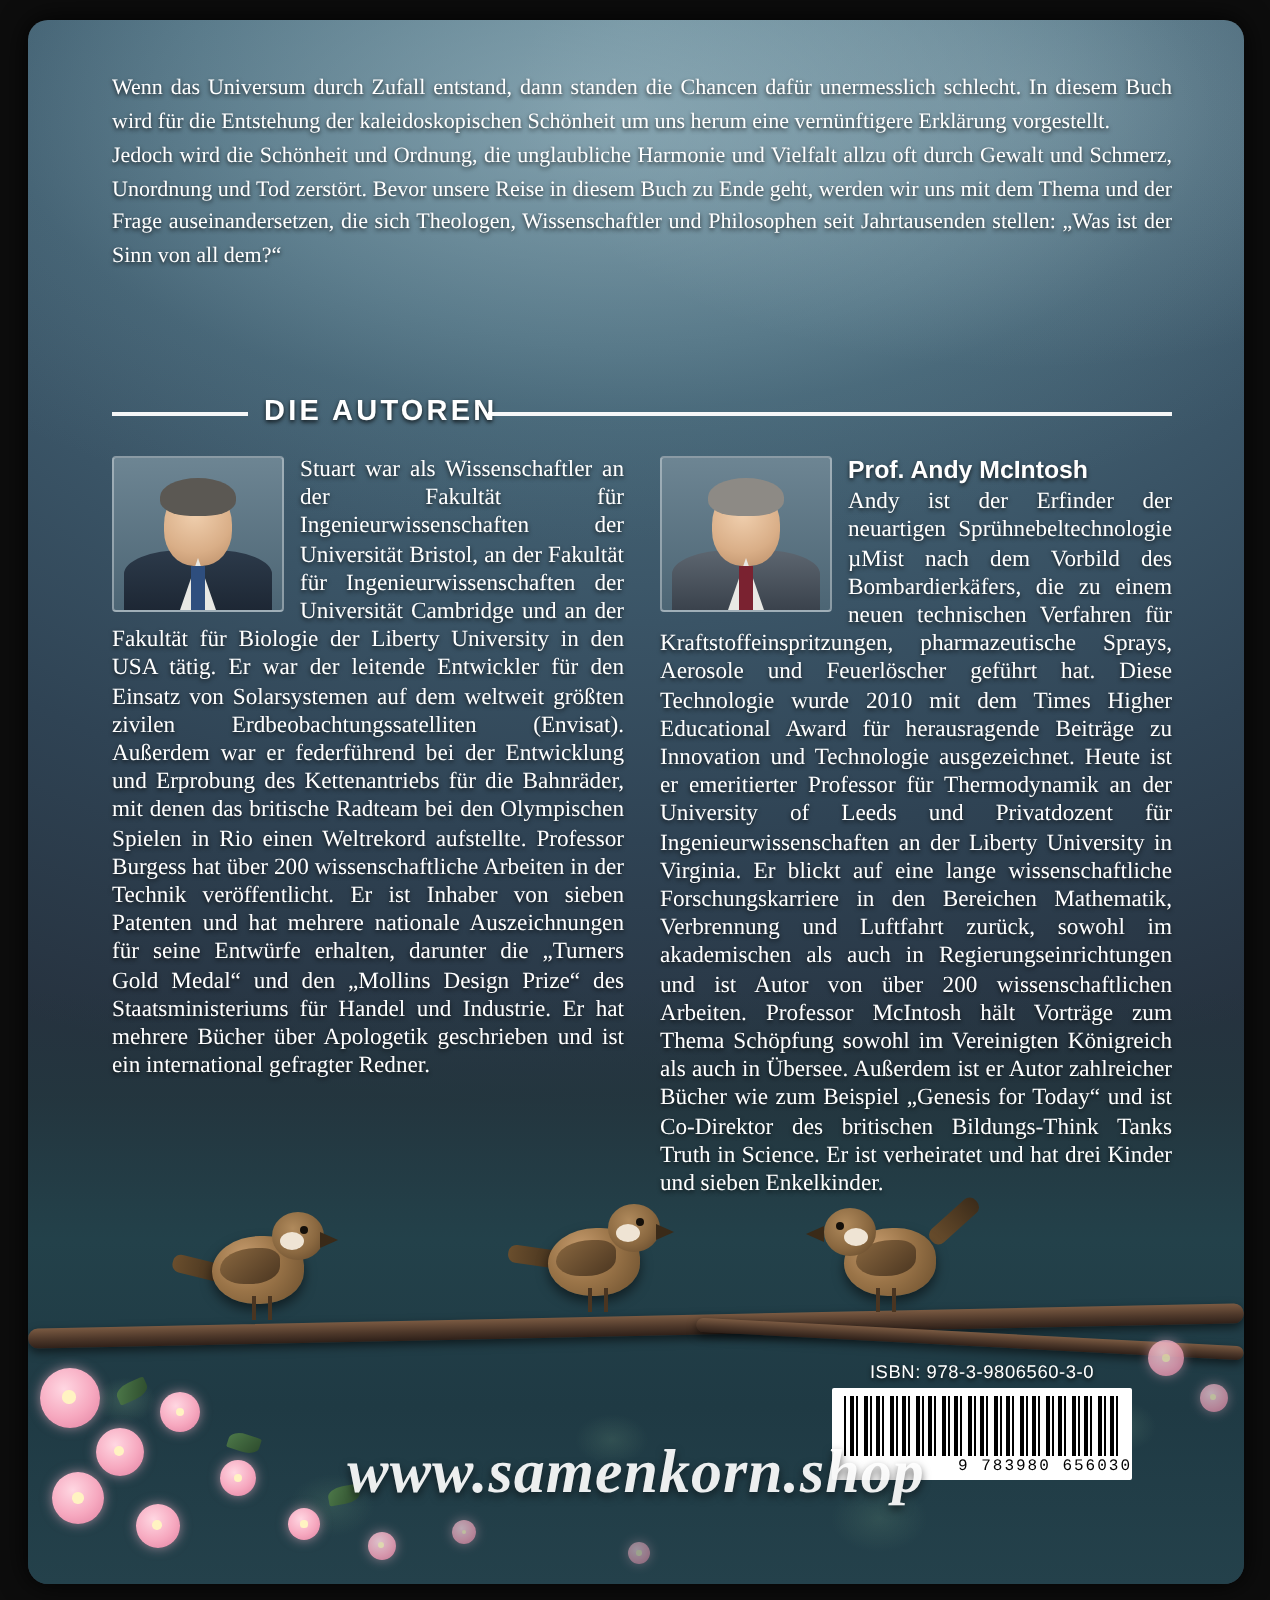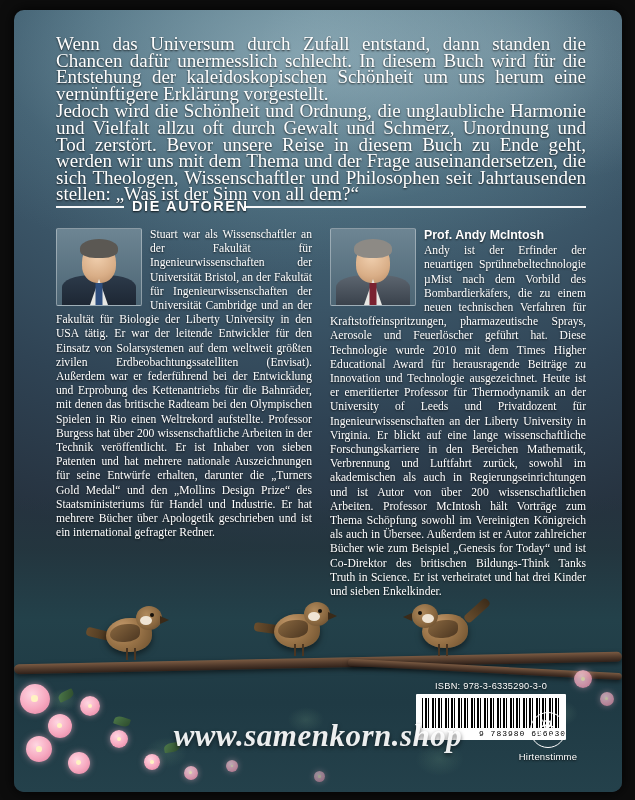--- a/index.html
+++ b/index.html
@@ -165,21 +165,21 @@
     background: #4a3521;
   }
 
   
   #blurb {
     position: absolute;
     left: 42px;
     top: 26px;
     width: 530px;
     color: #ffffff;
-    font-size: 19px;
+    font-size: 11px;
     line-height: 16.6px;
     text-shadow: 0 1px 2px rgba(0,0,0,0.75);
     text-align: justify;
   }
   #blurb p { margin: 0 0 0 0; }
   #blurb p + p { margin-top: 1px; }
 
   #authors-heading {
     position: absolute;
     left: 118px;
@@ -480,35 +480,24 @@
       <div class="sp-wing" style="left:18px; top:20px;"></div>
       <div class="sp-head" style="left:2px; top:4px;"></div>
       <div class="sp-cheek" style="left:12px; top:14px;"></div>
       <div class="sp-eye" style="left:8px; top:11px;"></div>
       <div class="sp-beak" style="left:-7px; top:13px;"></div>
       <div class="sp-leg" style="left:28px; top:44px;"></div>
       <div class="sp-leg" style="left:36px; top:44px;"></div>
     </div>
 
     <div id="isbn-block">
-      <div id="isbn-text">ISBN: 978-3-6335290-3-0</div>
+      <div id="isbn-text">ISBN: 978-3-9806560-3-0</div>
       <div id="barcode">
         <div id="bars"></div>
         <div id="barcode-digits">9 783980 656030</div>
       </div>
     </div>
 
-    <div id="publisher">
-      <div id="publisher-mark">
-        <svg width="24" height="24" viewBox="0 0 24 24" aria-hidden="true">
-          <ellipse cx="12" cy="14" rx="8" ry="6" fill="none" stroke="#ffffff" stroke-width="1.4"></ellipse>
-          <circle cx="12" cy="7" r="3.4" fill="none" stroke="#ffffff" stroke-width="1.4"></circle>
-          <path d="M8.8 5.4 Q7.2 4 8 2.6" fill="none" stroke="#ffffff" stroke-width="1.2"></path>
-          <path d="M15.2 5.4 Q16.8 4 16 2.6" fill="none" stroke="#ffffff" stroke-width="1.2"></path>
-        </svg>
-      </div>
-      <div id="publisher-name">Hirtenstimme</div>
-    </div>
 
     <div id="watermark">www.samenkorn.shop</div>
 
   </div>
 </div>
 
 </body></html>

